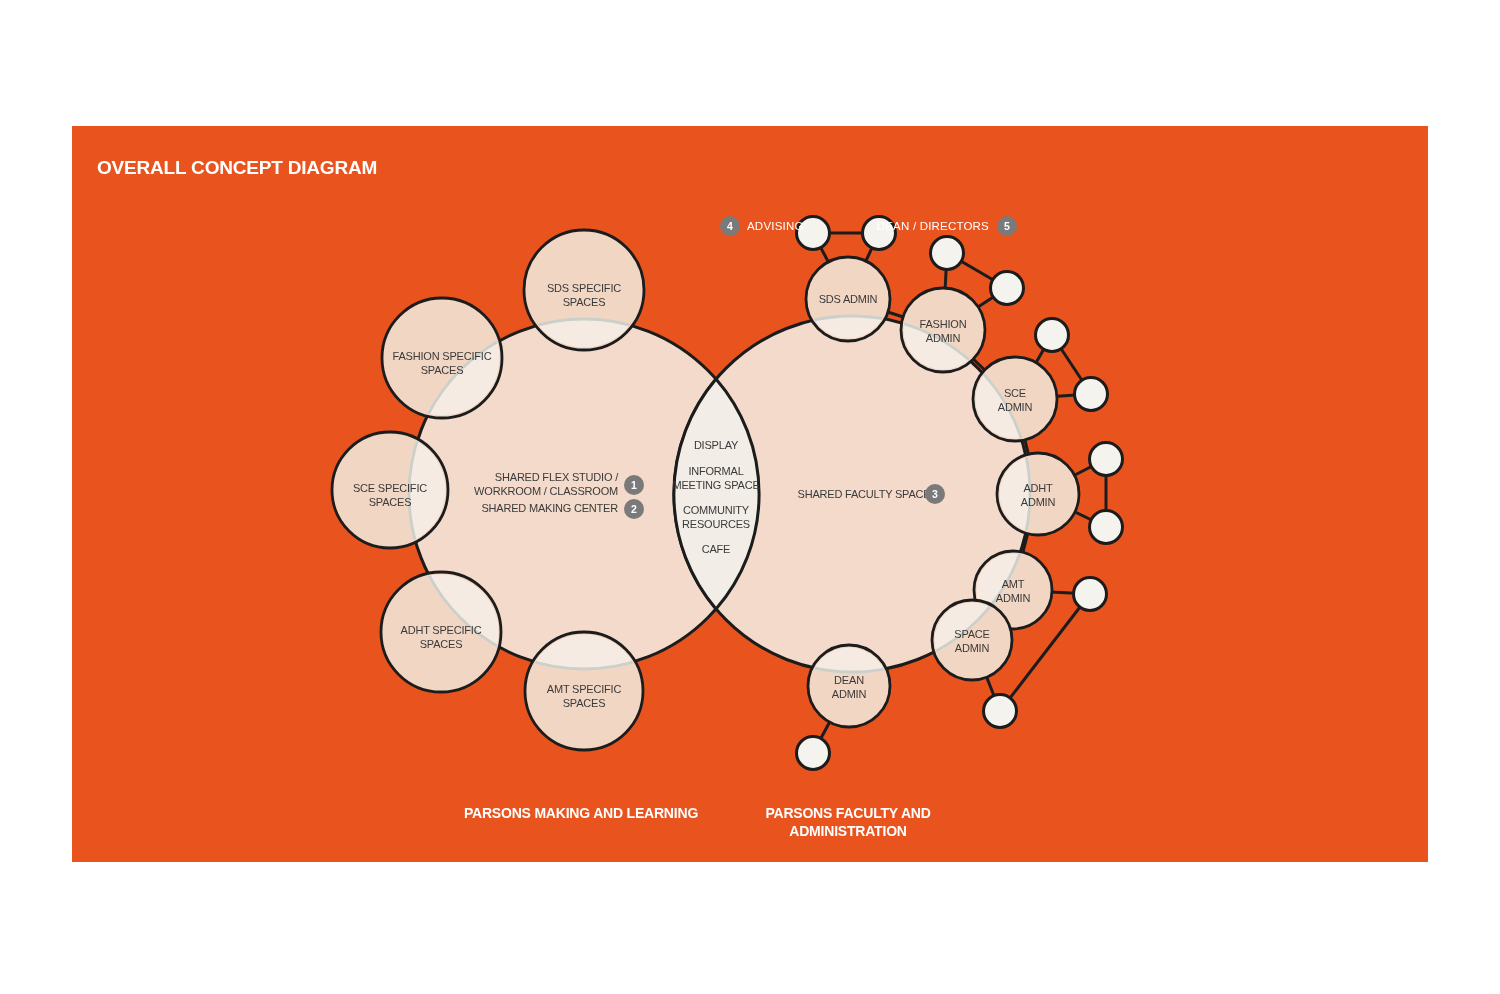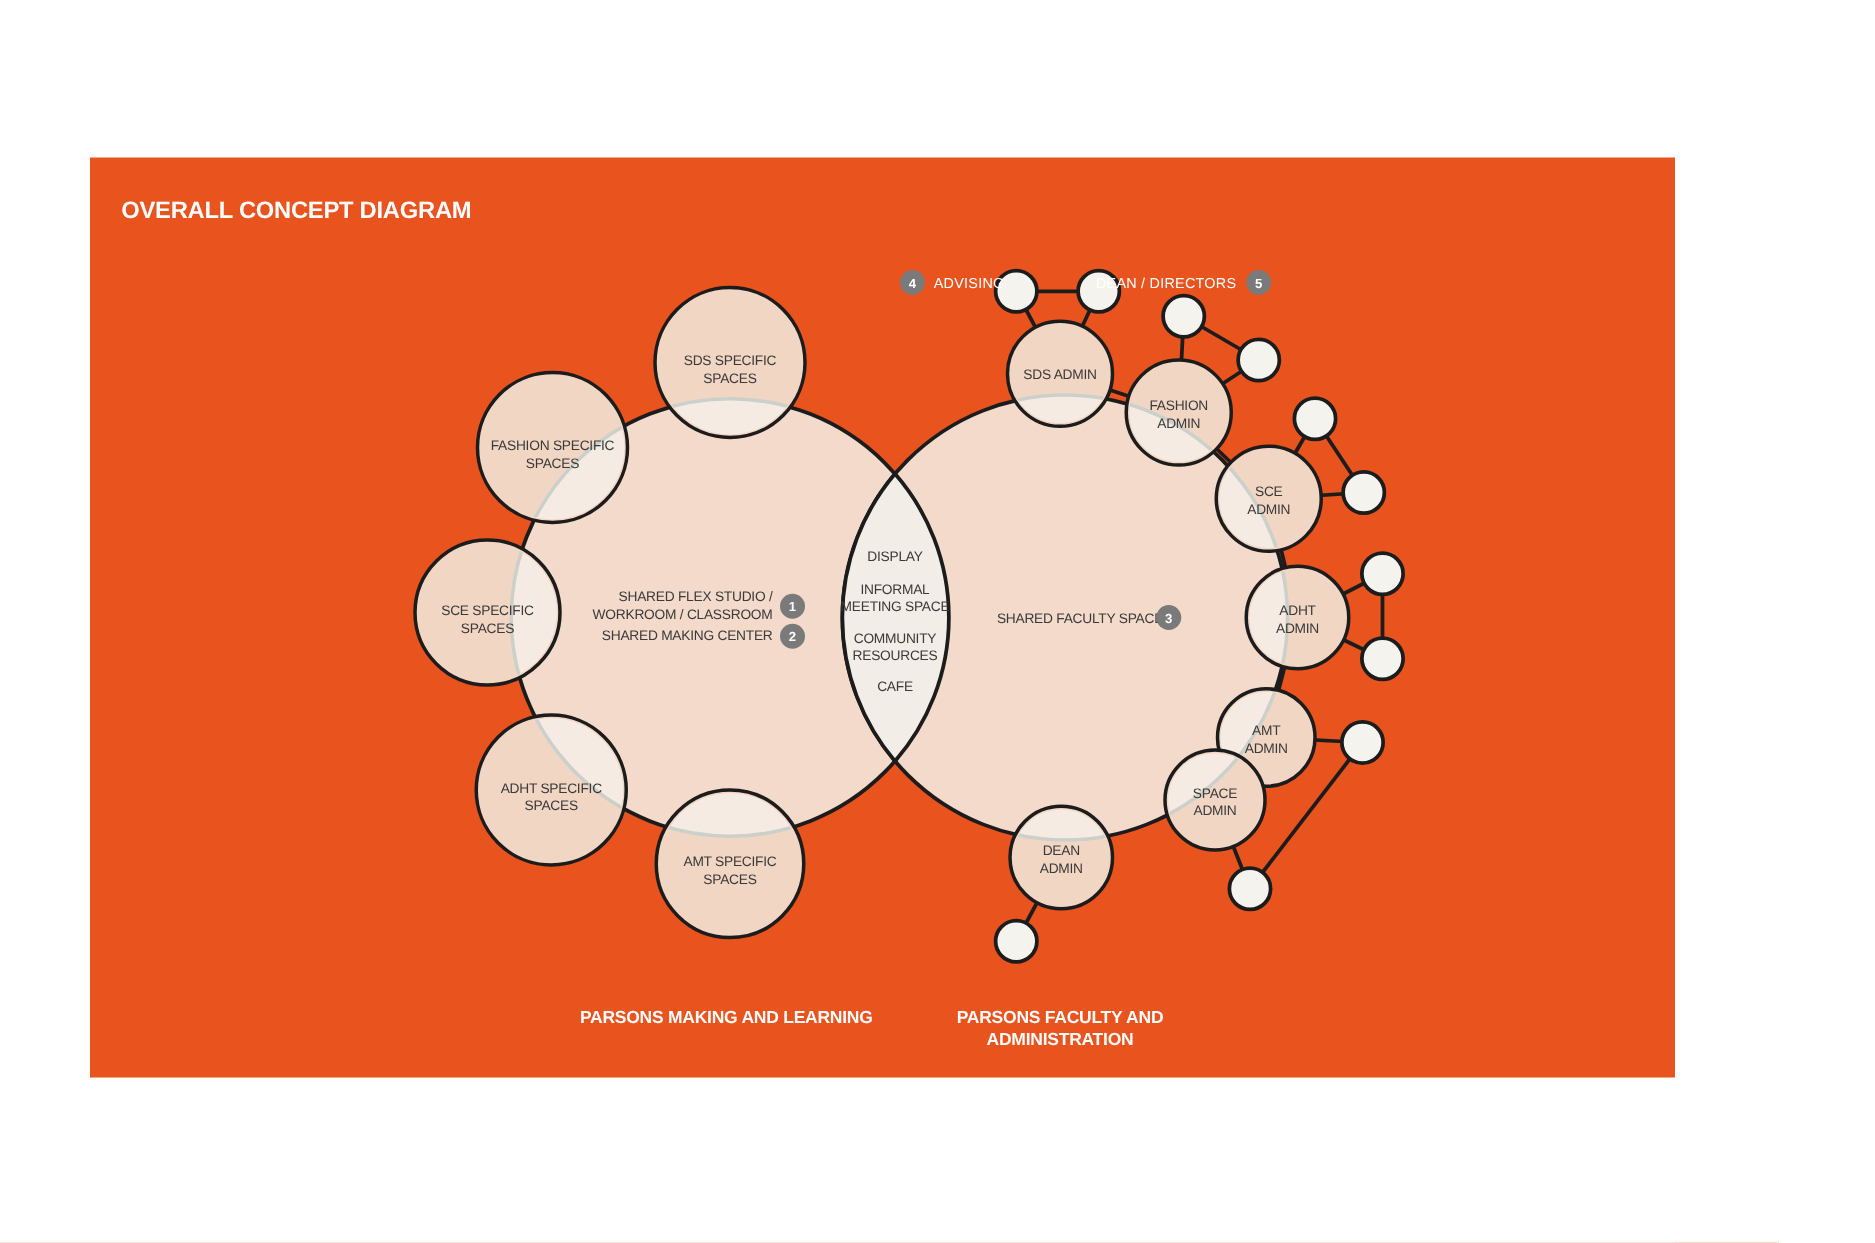--- a/index.html
+++ b/index.html
@@ -1,16 +1,16 @@
 <!DOCTYPE html>
 <html><head>
 <meta charset="utf-8">
 <style>
   html,body{margin:0;padding:0;background:#ffffff;}
-  .page{position:relative;width:1340px;height:994px;background:#ffffff;overflow:hidden;
+  .page{position:relative;width:1500px;height:994px;background:#ffffff;overflow:hidden;
         font-family:"Liberation Sans", sans-serif;}
   svg{position:absolute;left:0;top:0;}
   .conn{stroke:#1c1c1c;stroke-width:3;fill:none;}
   .big{fill:#F3DACA;stroke:#1c1c1c;stroke-width:3;}
   .lens{fill:#F2EDE6;stroke:#1c1c1c;stroke-width:3;}
   .sat{fill:#F2D6C4;stroke:#1c1c1c;stroke-width:2.8;}
   .hl{fill:#F6EBE2;stroke:none;}
   .garc{fill:none;stroke:#CBD0CA;stroke-width:2.8;}
   .node{fill:#F5F3EE;stroke:#1c1c1c;stroke-width:3;}
   .badge{fill:#7A7A7A;stroke:none;}

